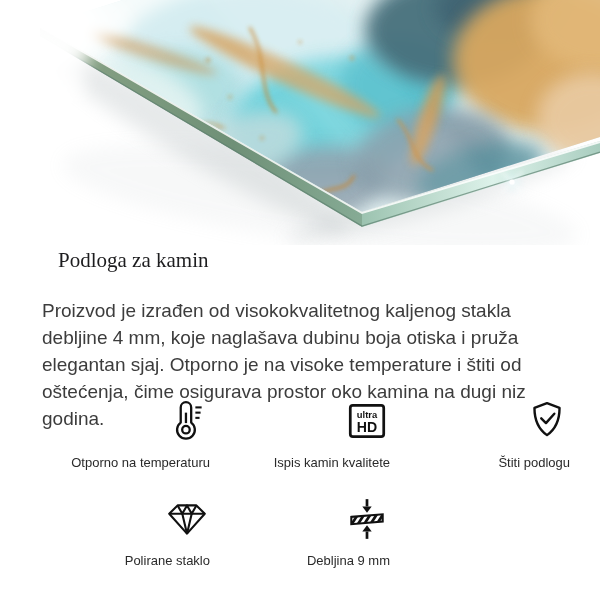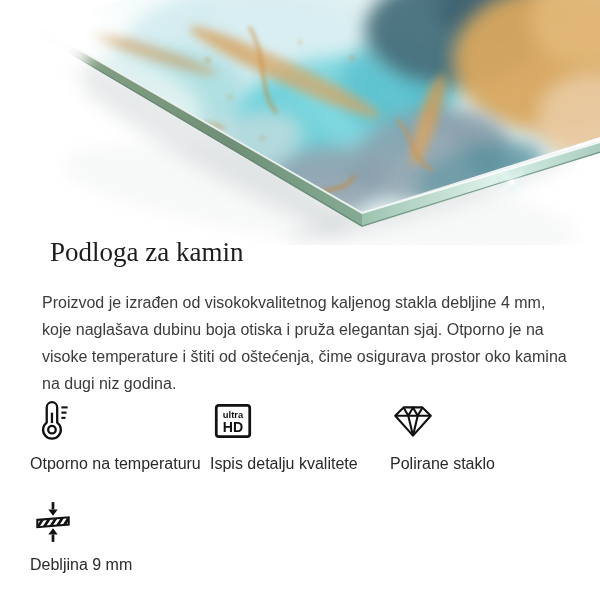--- a/index.html
+++ b/index.html
@@ -5,32 +5,32 @@
   html,body{margin:0;padding:0;}
   body{
     width:600px;height:600px;position:relative;overflow:hidden;
     background:#ffffff;
     font-family:"Liberation Sans",sans-serif;
   }
   .hero{position:absolute;top:0;left:0;width:600px;height:245px;}
   .content{position:absolute;left:42px;top:226px;width:528px;}
   .title{
     font-family:"Liberation Serif",serif;font-weight:400;
-    font-size:27px;line-height:36px;color:#1d1d1f;margin:8px;
+    font-size:21px;line-height:36px;color:#1d1d1f;margin:16px;
   }
   .desc{
-    margin:19px 0 0 0;font-size:16px;line-height:27px;color:#3c3c3c;
+    margin:19px 0 0 0;font-size:19px;line-height:27px;color:#3c3c3c;
   }
   .features{
     position:absolute;left:30px;top:398px;width:540px;
     display:grid;grid-template-columns:repeat(3,1fr);row-gap:26px;
   }
-  .feature{display:flex;flex-direction:column;align-items:flex-start;text-align:center;}
+  .feature{display:flex;flex-direction:column;align-items:flex-end;text-align:center;}
   .feature svg.ficon{width:46px;height:46px;display:block;}
-  .flabel{margin-top:11px;font-size:16px;color:#2a2a2a;white-space:nowrap;}
+  .flabel{margin-top:11px;font-size:13px;color:#2a2a2a;white-space:nowrap;}
 </style>
 </head>
 <body>
 
 <div class="hero">
 <svg width="600" height="245" viewBox="0 0 600 245">
   <defs>
     <clipPath id="face">
           <polygon points="40,26 142,-6 660,-40 660,118 362,212"></polygon>
         </clipPath>
@@ -144,23 +144,30 @@
     </svg>
     <div class="flabel">Otporno na temperaturu</div>
   </div>
 
   <div class="feature">
     <svg class="ficon" viewBox="0 0 44 44">
       <rect x="6" y="7" width="32" height="30" rx="2.5" fill="none" stroke="#111" stroke-width="2.6"></rect>
       <text x="22" y="19" text-anchor="middle" font-family="Liberation Sans, sans-serif" font-size="9" font-weight="600" fill="#111">ultra</text>
       <text x="22" y="32.5" text-anchor="middle" font-family="Liberation Sans, sans-serif" font-size="13.5" font-weight="800" fill="#111">HD</text>
     </svg>
-    <div class="flabel">Ispis detalju kvalitete</div>
-  </div>
-
+    <div class="flabel">Ispis kamin kvalitete</div>
+  </div>
+
+  <div class="feature">
+    <svg class="ficon" viewBox="0 0 44 44">
+      <path d="M22,5 L34,9.5 C34,21 30.5,29.5 22,35.5 C13.5,29.5 10,21 10,9.5 Z" fill="none" stroke="#111" stroke-width="2.3" stroke-linejoin="round"></path>
+      <path d="M16.5,19.5 L21,24 L29,15" fill="none" stroke="#111" stroke-width="2.3" stroke-linecap="round" stroke-linejoin="round"></path>
+    </svg>
+    <div class="flabel">Štiti podlogu</div>
+  </div>
 
   <div class="feature">
     <svg class="ficon" viewBox="0 0 44 44">
       <g fill="none" stroke="#111" stroke-width="2" stroke-linejoin="round">
         <path d="M13,9 H31 L39,17 L22,36 L5,17 Z"></path>
         <path d="M13,9 L17.5,17 L22,9 L26.5,17 L31,9"></path>
         <path d="M5,17 H39"></path>
         <path d="M22,36 L17.5,17 M22,36 L26.5,17"></path>
       </g>
     </svg>

